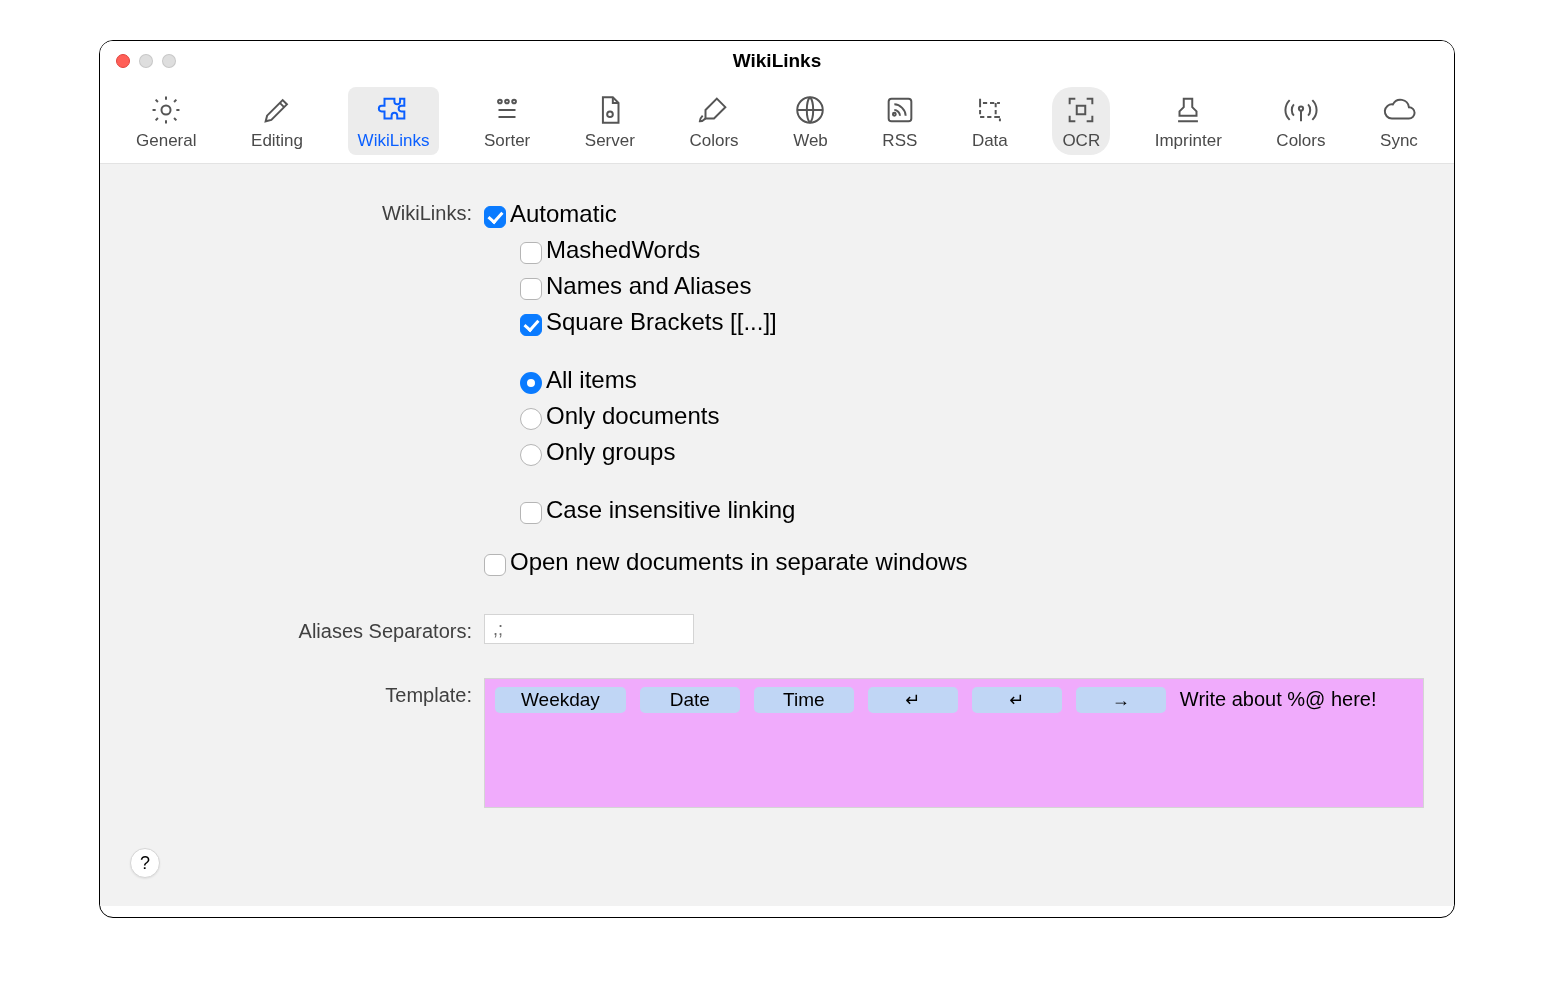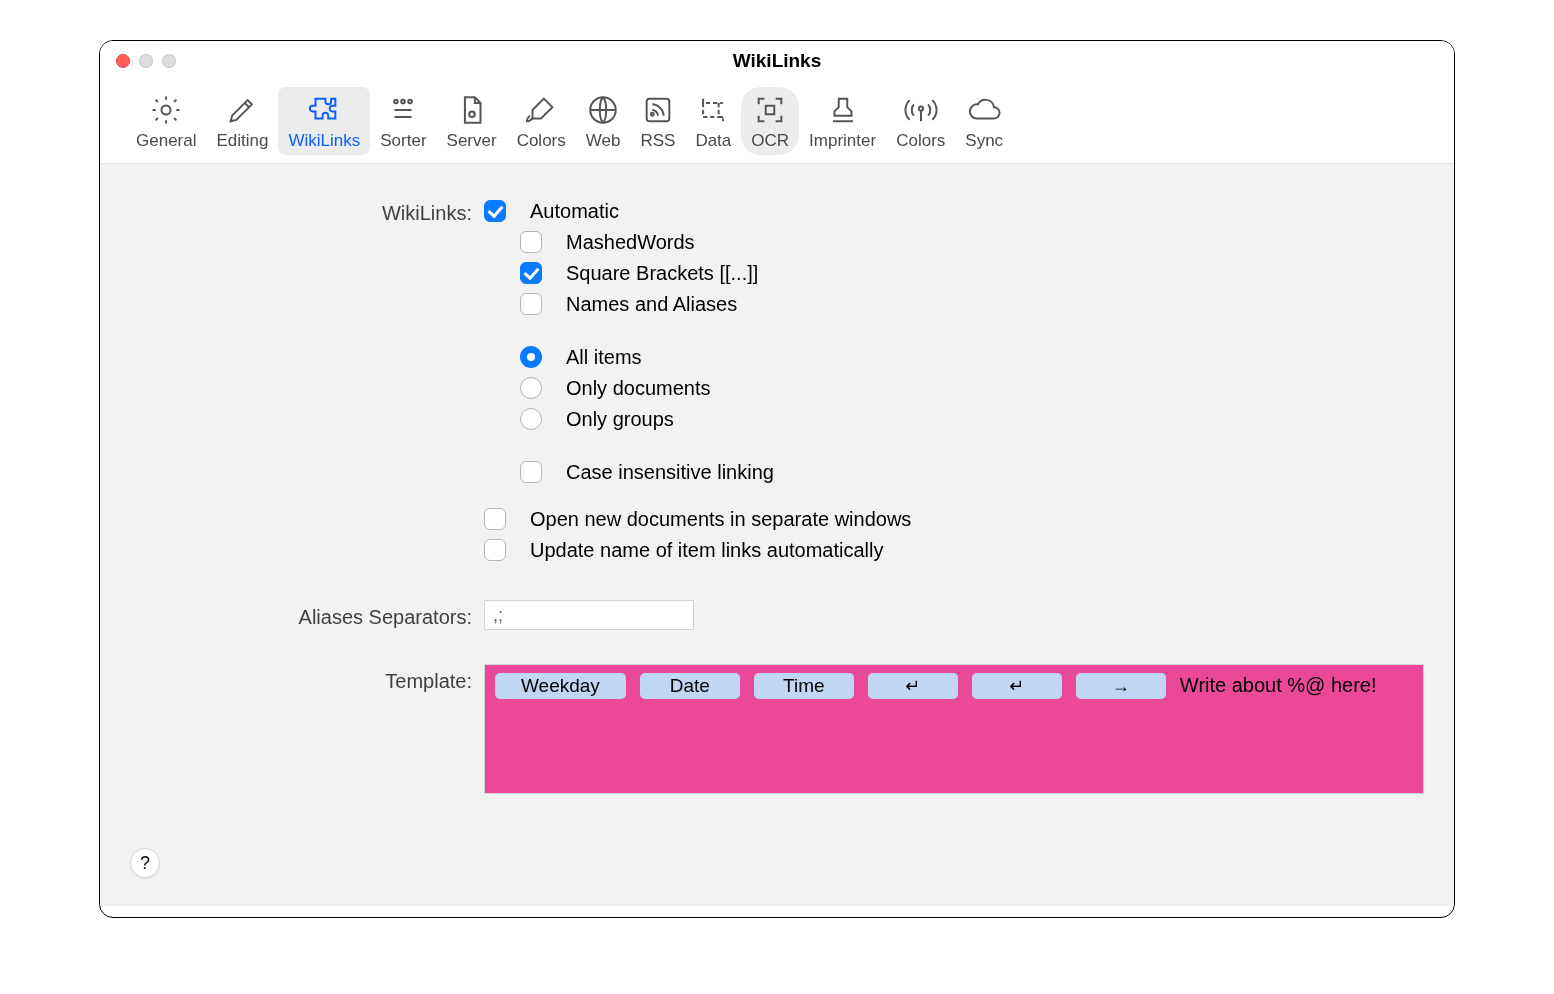--- a/index.html
+++ b/index.html
@@ -45,20 +45,21 @@
   .tl-green  { background: #dedede; }
   .title {
     margin: 0 auto;
     font-weight: 700;
     font-size: 19px;
   }
 
   
   .toolbar {
     display: flex;
+    justify-content: space-between;
     padding: 6px 26px 8px 26px;
     border-bottom: 1px solid #e3e3e3;
     background: #fff;
   }
   .tool {
     display: flex;
     flex-direction: column;
     align-items: center;
     gap: 4px;
     padding: 6px 10px 4px 10px;
@@ -92,23 +93,23 @@
     width: 360px;
     text-align: right;
     padding-right: 12px;
     font-size: 20px;
     color: #404040;
     padding-top: 2px;
   }
   .content-col { flex: 1; }
   .check-line, .radio-line {
     display: flex;
-    align-items: flex-start;
-    gap: 24px;
-    font-size: 20px;
+    align-items: flex-end;
+    gap: 4px;
+    font-size: 24px;
     margin-bottom: 8px;
   }
   .sub-indent { padding-left: 36px; }
   .gap { height: 22px; }
 
   
   .checkbox {
     width: 22px; height: 22px;
     border: 1px solid #b5b5b5;
     border-radius: 6px;
@@ -145,21 +146,21 @@
     background:#fff;
     border:1px solid #d4d4d4;
     border-radius:0;
     padding:4px 8px;
     font-size:18px;
     width:210px;
     height:30px;
     color:#6a6a6a;
   }
   .template-box {
-    background:#ec4899;
+    background:#f0abfc;
     border:1px solid #d4d4d4;
     width: 940px;
     height: 130px;
     padding: 8px 10px;
     font-size: 20px;
     display:flex;
     flex-wrap:wrap;
     align-content:flex-start;
     gap:0 14px;
   }
@@ -346,26 +347,26 @@
       <div class="content-col">
         <div class="check-line">
           <div class="checkbox checked"></div>
           <span>Automatic</span>
         </div>
         <div class="check-line sub-indent">
           <div class="checkbox"></div>
           <span>MashedWords</span>
         </div>
         <div class="check-line sub-indent">
+          <div class="checkbox"></div>
+          <span>Names and Aliases</span>
+        </div>
+        <div class="check-line sub-indent">
           <div class="checkbox checked"></div>
           <span>Square Brackets [[...]]</span>
-        </div>
-        <div class="check-line sub-indent">
-          <div class="checkbox"></div>
-          <span>Names and Aliases</span>
         </div>
 
         <div class="gap"></div>
 
         <div class="radio-line sub-indent">
           <div class="radio checked"></div>
           <span>All items</span>
         </div>
         <div class="radio-line sub-indent">
           <div class="radio"></div>
@@ -381,24 +382,20 @@
         <div class="check-line sub-indent">
           <div class="checkbox"></div>
           <span>Case insensitive linking</span>
         </div>
 
         <div style="height:16px"></div>
 
         <div class="check-line">
           <div class="checkbox"></div>
           <span>Open new documents in separate windows</span>
-        </div>
-        <div class="check-line">
-          <div class="checkbox"></div>
-          <span>Update name of item links automatically</span>
         </div>
       </div>
     </div>
 
     <div style="height:26px"></div>
 
     <div class="row" style="align-items:center">
       <div class="label-col" style="padding-top:4px">Aliases Separators:</div>
       <div class="content-col">
         <input class="textfield" value=",;" style="">

